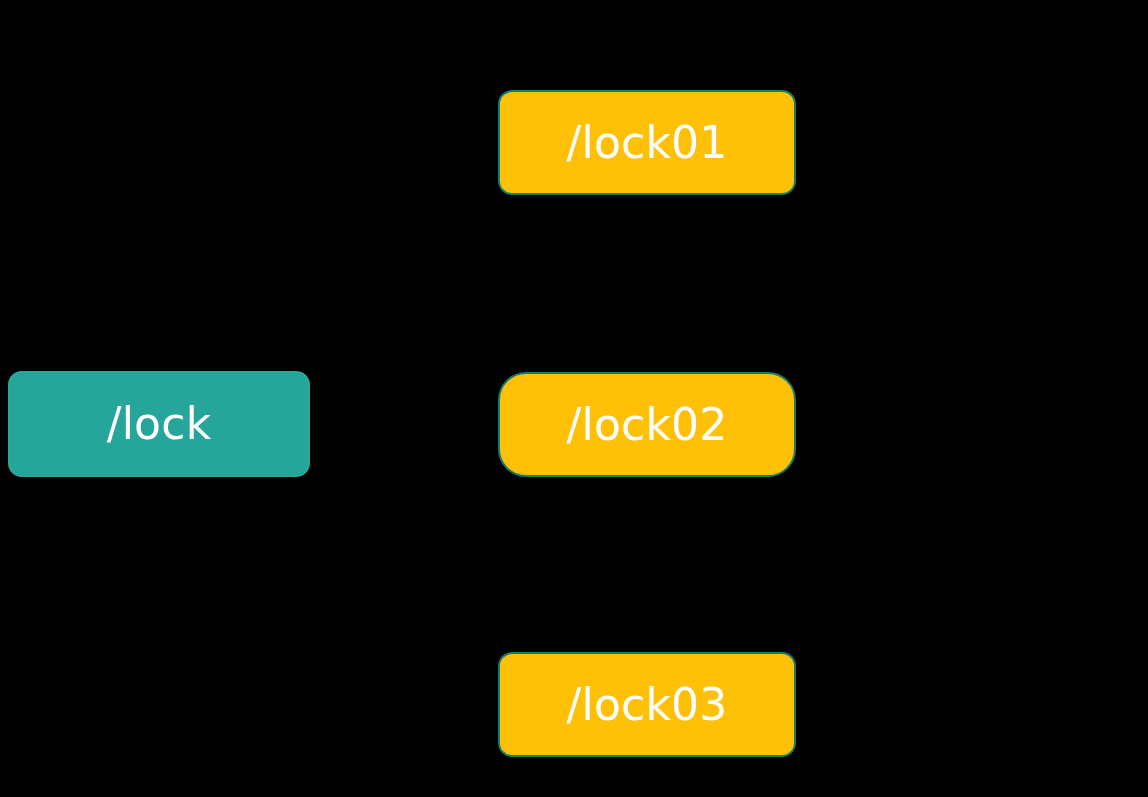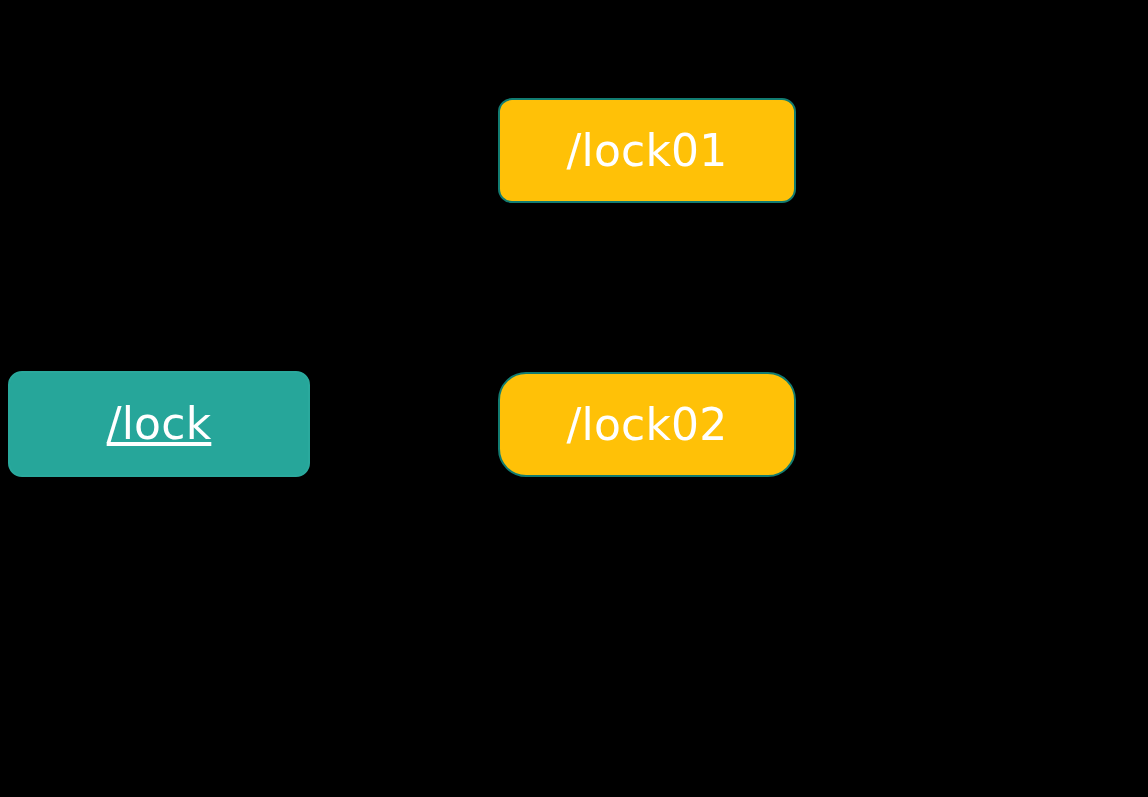--- a/index.html
+++ b/index.html
@@ -88,26 +88,29 @@
       </marker>
     </defs>
 
     <path d="M310,424 C400,424 404,143 494,143" fill="none" stroke="#000000" stroke-width="3" marker-end="url(#arrowhead)"></path>
 
     <path d="M310,424 L494,424" fill="none" stroke="#000000" stroke-width="3" marker-end="url(#arrowhead)"></path>
 
     <path d="M310,424 C400,424 404,704 494,704" fill="none" stroke="#000000" stroke-width="3" marker-end="url(#arrowhead)"></path>
   </svg>
 
-  <div id="node-lock" class="node root" style="left: 8px; top: 371px; width: 302px; height: 106px; background: rgb(38, 166, 154); border-color: rgb(42, 169, 157); color: rgb(255, 255, 255); text-decoration: underline;">
+  <div id="node-lock" class="node root" style="left: 8px; top: 371px; width: 302px; height: 106px; background: rgb(38, 166, 154); border-color: rgb(42, 169, 157); color: rgb(255, 255, 255);">
     <span class="node-label">/lock</span>
   </div>
 
-  <div id="node-lock01" class="node child" style="left: 498px; top: 90px; width: 298px; height: 105px; background: rgb(255, 193, 7); border-color: rgb(18, 124, 113); color: rgb(255, 255, 255); margin-top: 8px;">
+  <div id="node-lock01" class="node child" style="left: 498px; top: 90px; width: 298px; height: 105px; background: rgb(255, 193, 7); border-color: rgb(18, 124, 113); color: rgb(255, 255, 255);">
     <span class="node-label">/lock01</span>
   </div>
 
   <div id="node-lock02" class="node child" style="left: 498px; top: 372px; width: 298px; height: 105px; background: rgb(255, 193, 7); border-color: rgb(18, 124, 113); color: rgb(255, 255, 255);">
     <span class="node-label">/lock02</span>
   </div>
 
+  <div id="node-lock03" class="node child" style="left: 498px; top: 652px; width: 298px; height: 105px; background: rgb(255, 193, 7); border-color: rgb(18, 124, 113); color: rgb(255, 255, 255);">
+    <span class="node-label">/lock03</span>
+  </div>
 
 </div>
 
 </body></html>

